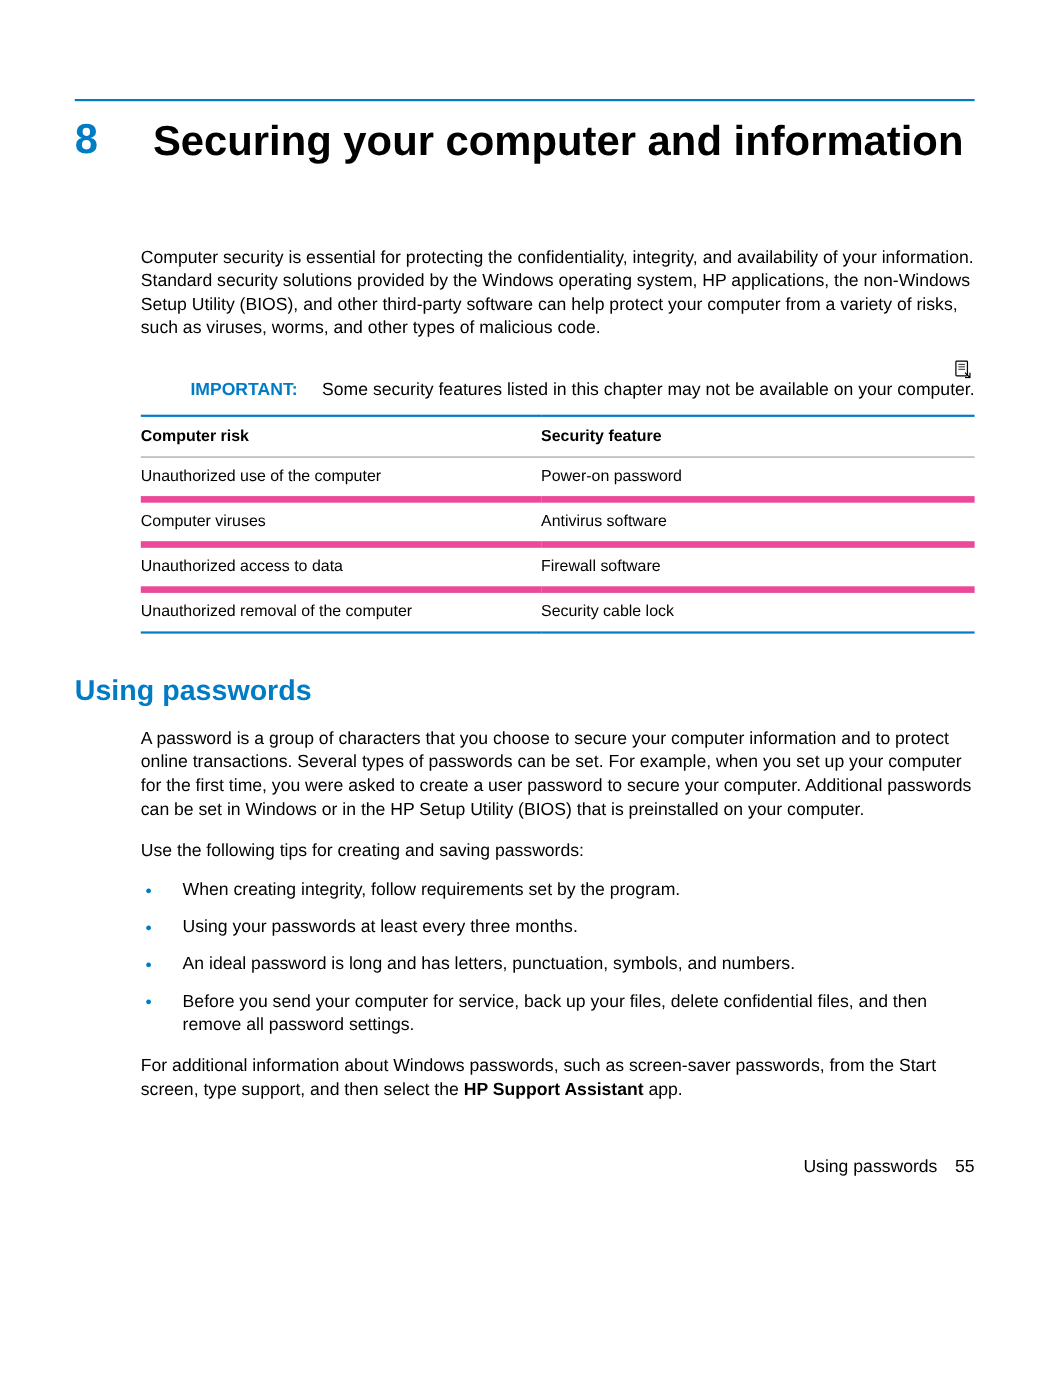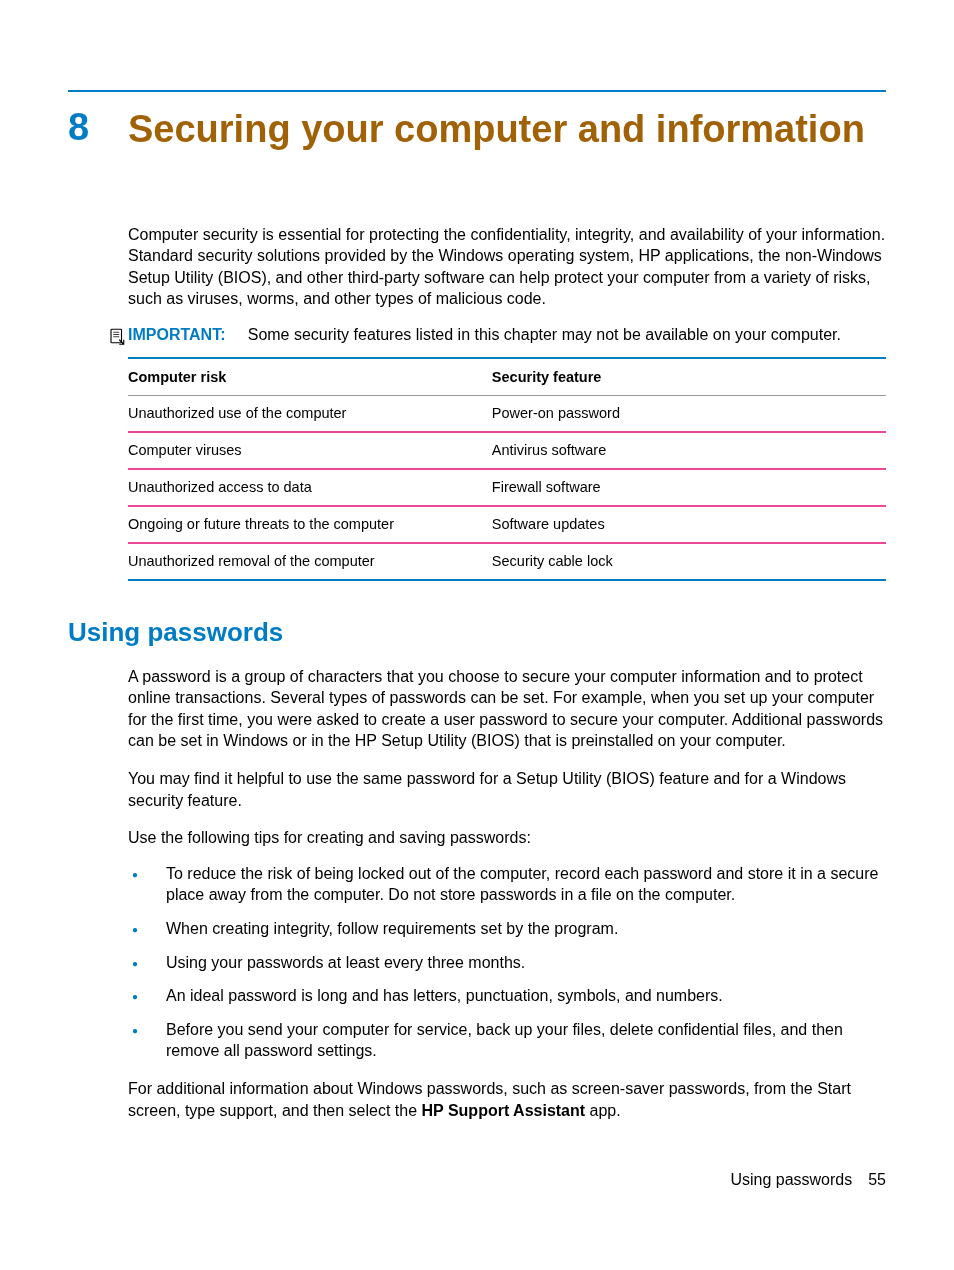--- a/index.html
+++ b/index.html
@@ -26,35 +26,37 @@
     .chapter-number {
       font-size: 38px;
       font-weight: bold;
       color: #007cc5;
       width: 60px;
       flex-shrink: 0;
     }
     .chapter-title {
       font-size: 38px;
       font-weight: bold;
-      color: #a16207;
+      color: #000000;
       line-height: 1.25;
+      margin-left: 11px;
     }
     .body-text {
       font-size: 16px;
       line-height: 1.35;
       margin-left: 60px;
       margin-bottom: 14px;
     }
     .note-row {
       display: flex;
       align-items: flex-end;
       margin-left: 40px;
       margin-top: 10px;
       margin-bottom: 10px;
+      flex-direction: column;
     }
     .note-icon {
       width: 18px;
       height: 18px;
       flex-shrink: 0;
       margin-right: 2px;
       margin-top: 2px;
     }
     .note-label {
       font-weight: bold;
@@ -79,21 +81,21 @@
     }
     table.security-table th {
       text-align: left;
       font-weight: bold;
       padding: 10px 8px 10px 0;
     }
     table.security-table th:first-child {
       width: 48%;
     }
     table.security-table tbody tr {
-      border-bottom: 2px solid #ec4899;
+      border-bottom: 6px solid #ec4899;
     }
     table.security-table tbody tr:last-child {
       border-bottom: 2px solid #007cc5;
     }
     table.security-table td {
       padding: 8px 8px 8px 0;
       vertical-align: top;
       line-height: 1.3;
     }
     .section-heading {
@@ -179,38 +181,32 @@
       </tr>
       <tr>
         <td>Computer viruses</td>
         <td>Antivirus software</td>
       </tr>
       <tr>
         <td>Unauthorized access to data</td>
         <td>Firewall software</td>
       </tr>
       <tr>
-        <td>Ongoing or future threats to the computer</td>
-        <td>Software updates</td>
-      </tr>
-      <tr>
         <td>Unauthorized removal of the computer</td>
         <td>Security cable lock</td>
       </tr>
     </tbody>
   </table>
 
   <h2 class="section-heading">Using passwords</h2>
 
   <p class="body-text">A password is a group of characters that you choose to secure your computer information and to protect online transactions. Several types of passwords can be set. For example, when you set up your computer for the first time, you were asked to create a user password to secure your computer. Additional passwords can be set in Windows or in the HP Setup Utility (BIOS) that is preinstalled on your computer.</p>
-  <p class="body-text">You may find it helpful to use the same password for a Setup Utility (BIOS) feature and for a Windows security feature.</p>
   <p class="body-text">Use the following tips for creating and saving passwords:</p>
 
   <ul class="tips">
-    <li>To reduce the risk of being locked out of the computer, record each password and store it in a secure place away from the computer. Do not store passwords in a file on the computer.</li>
     <li>When creating integrity, follow requirements set by the program.</li>
     <li>Using your passwords at least every three months.</li>
     <li>An ideal password is long and has letters, punctuation, symbols, and numbers.</li>
     <li>Before you send your computer for service, back up your files, delete confidential files, and then remove all password settings.</li>
   </ul>
 
   <p class="body-text">
     <span>For additional information about Windows passwords, such as screen-saver passwords, from the Start screen, type </span><span class="mono">support</span><span>, and then select the </span><strong>HP Support Assistant</strong><span> app.</span>
   </p>
 

